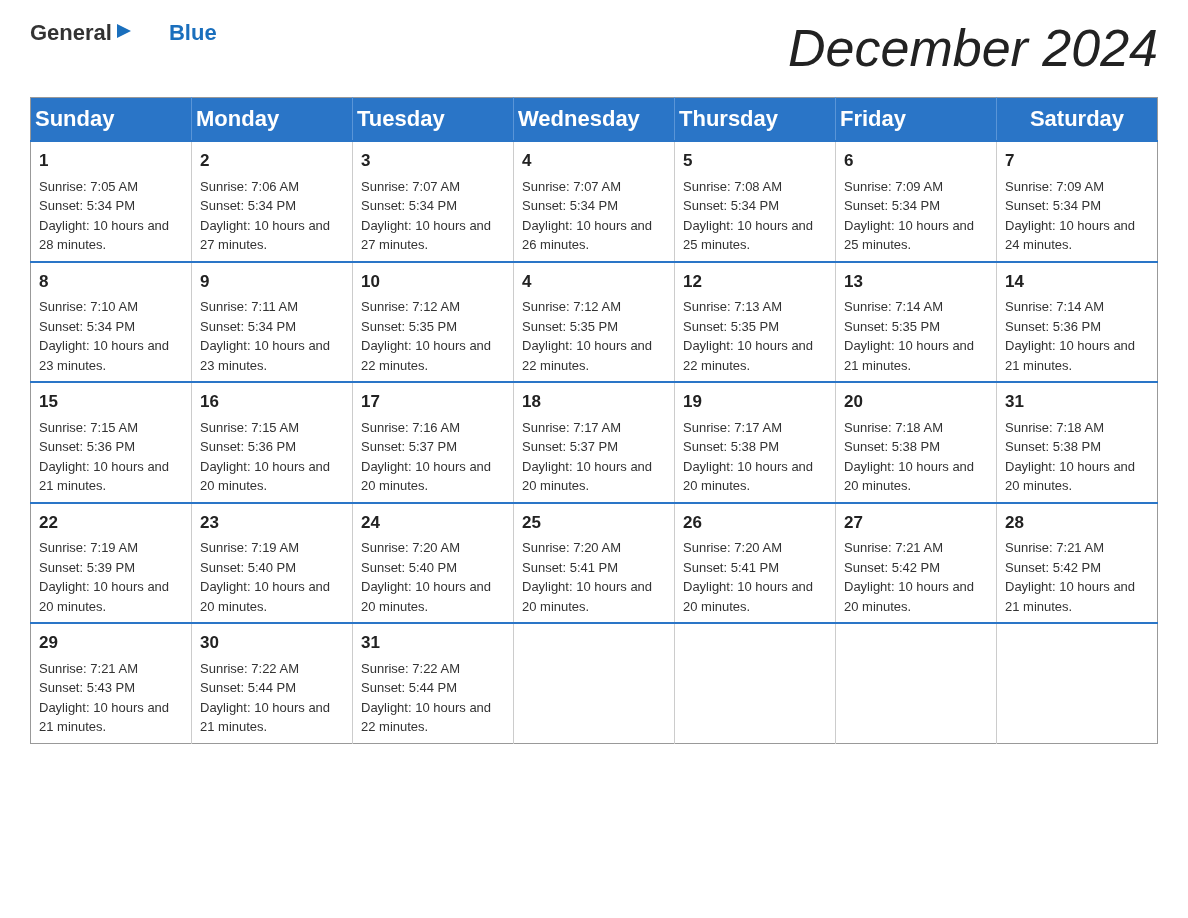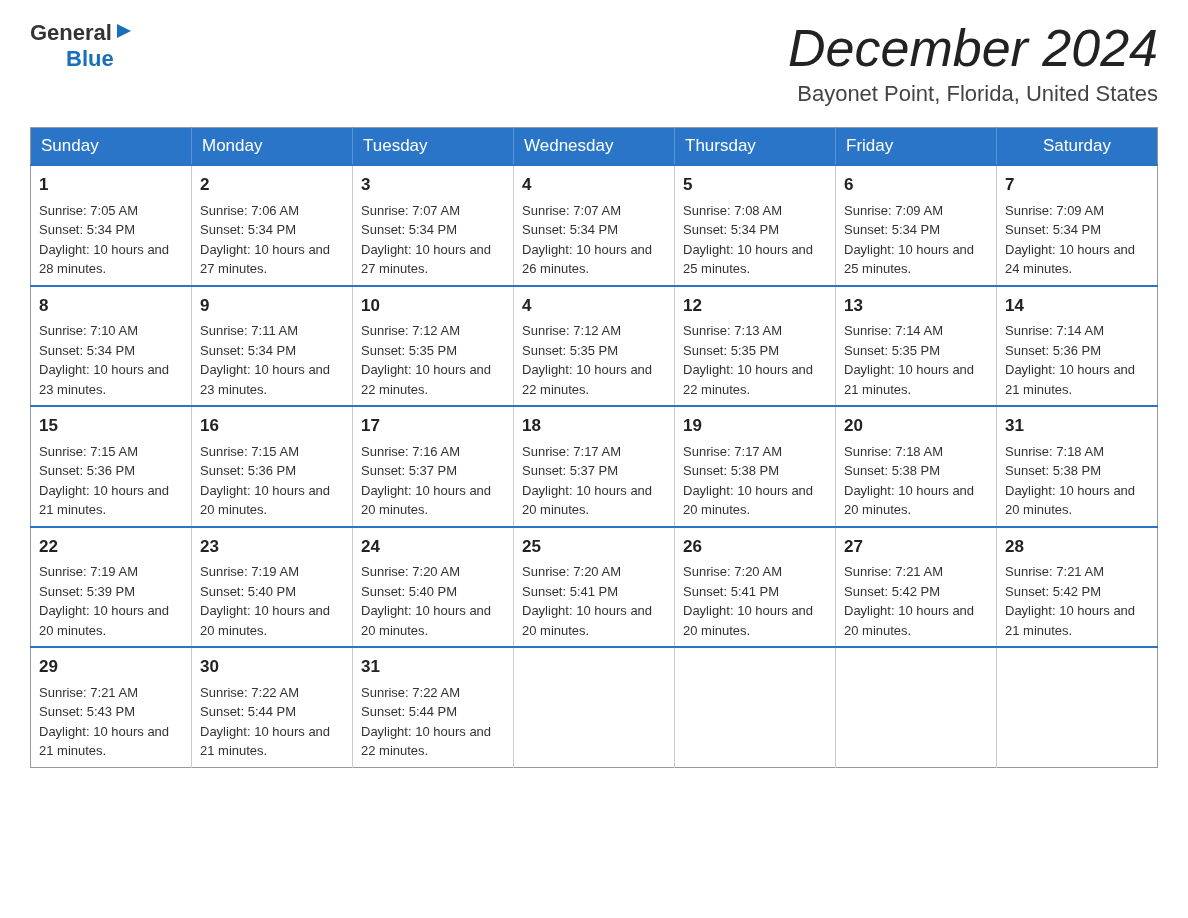--- a/index.html
+++ b/index.html
@@ -11,21 +11,21 @@
       min-height: 918px;
     }
     .header {
       display: flex;
       justify-content: space-between;
       align-items: flex-start;
       margin-bottom: 20px;
     }
     .logo {
       display: flex;
-      flex-direction: column;
+      flex-direction: row;
       font-size: 22px;
       font-weight: bold;
       line-height: 1.2;
     }
     .logo-general { color: #333; }
     .logo-blue { color: #1a6fbd; margin-left: 36px; }
     .logo-top-row {
       display: flex;
       align-items: center;
     }
@@ -47,23 +47,23 @@
     .calendar {
       width: 100%;
       border-collapse: collapse;
       border: 1px solid #999;
     }
     .calendar thead tr {
       background-color: #2a75c7;
     }
     .calendar thead th {
       color: #fff;
-      font-size: 17px;
-      font-weight: normal;
-      padding: 8px 10px;
+      font-size: 22px;
+      font-weight: bold;
+      padding: 8px 4px;
       text-align: left;
       border-right: 1px solid #5a95d7;
       width: 14.28%;
     }
     .calendar thead th:last-child {
       border-right: none;
       text-align: center;
     }
     .calendar tbody tr {
       border-top: 2px solid #2a75c7;
@@ -107,21 +107,20 @@
         
         <svg width="18" height="18" viewBox="0 0 18 18">
           <polygon points="2,2 16,9 2,16" fill="#1a6fbd"></polygon>
         </svg>
       </span>
     </div>
     <span class="logo-blue">Blue</span>
   </div>
   <div class="title-section">
     <div class="month-title">December 2024</div>
-    <div class="location-subtitle">Bayonet Point, Florida, United States</div>
   </div>
 </div>
 
 <table class="calendar">
   <thead>
     <tr>
     <th>Sunday</th>
         <th>Monday</th>
         <th>Tuesday</th>
         <th>Wednesday</th>

